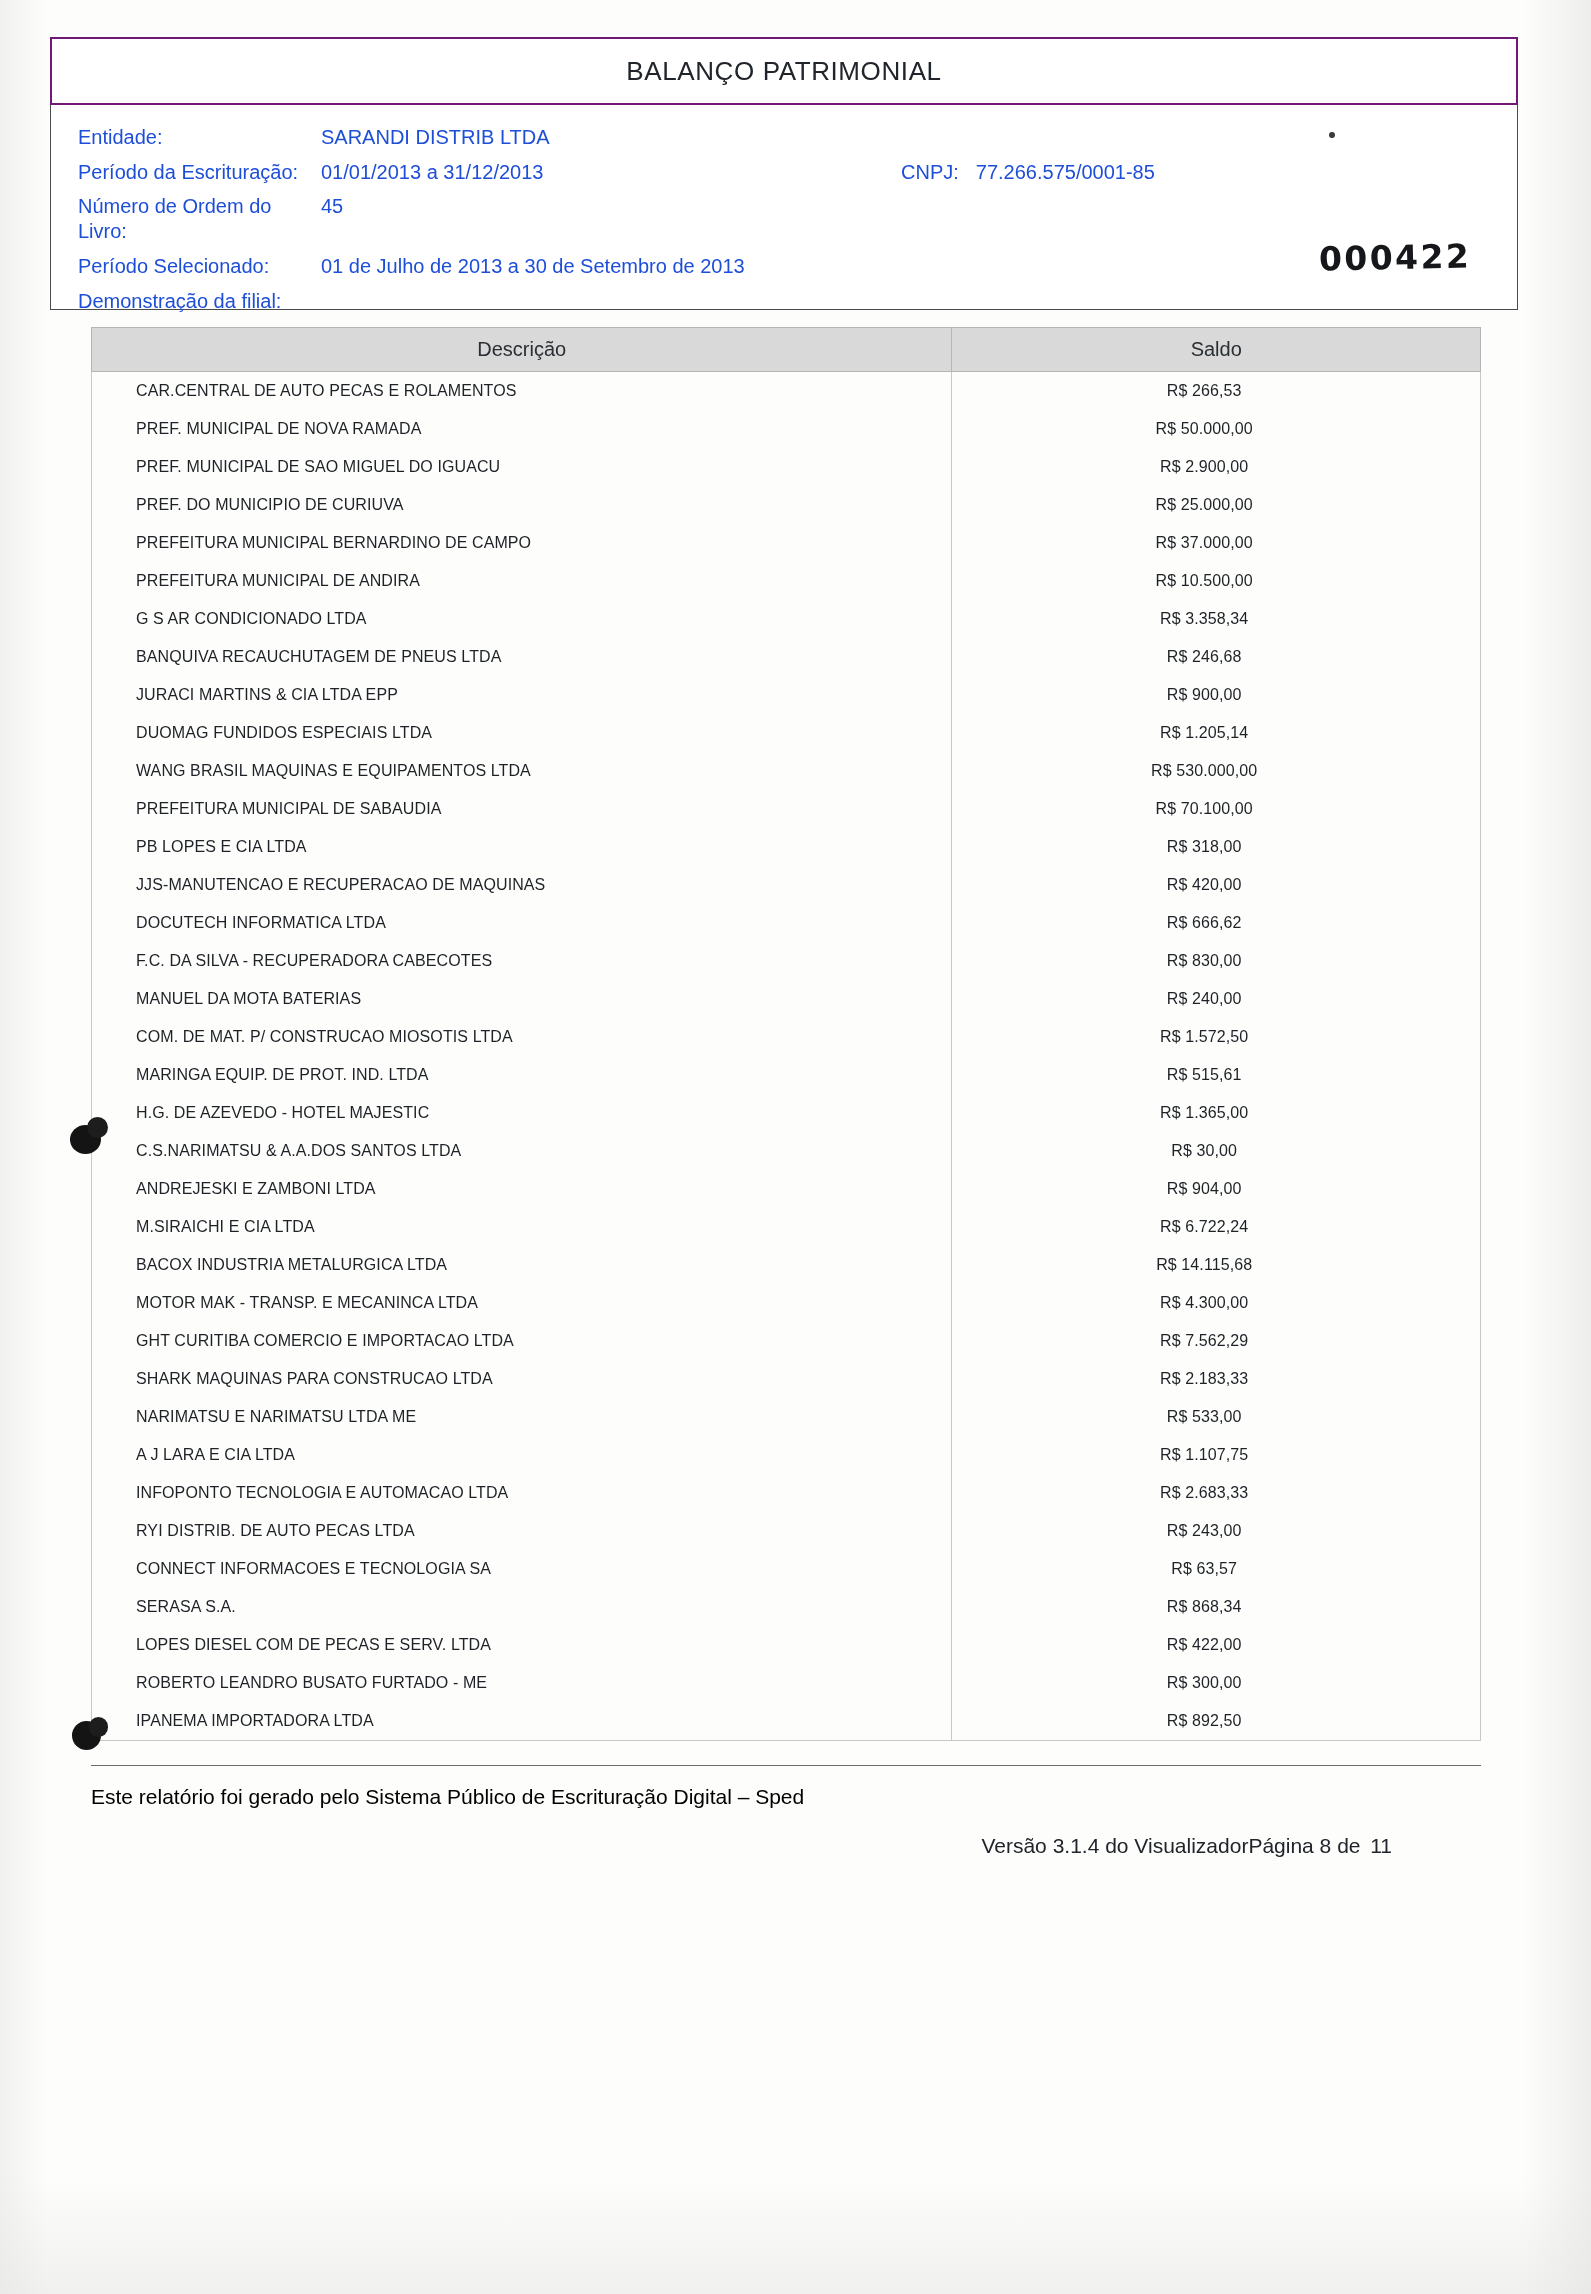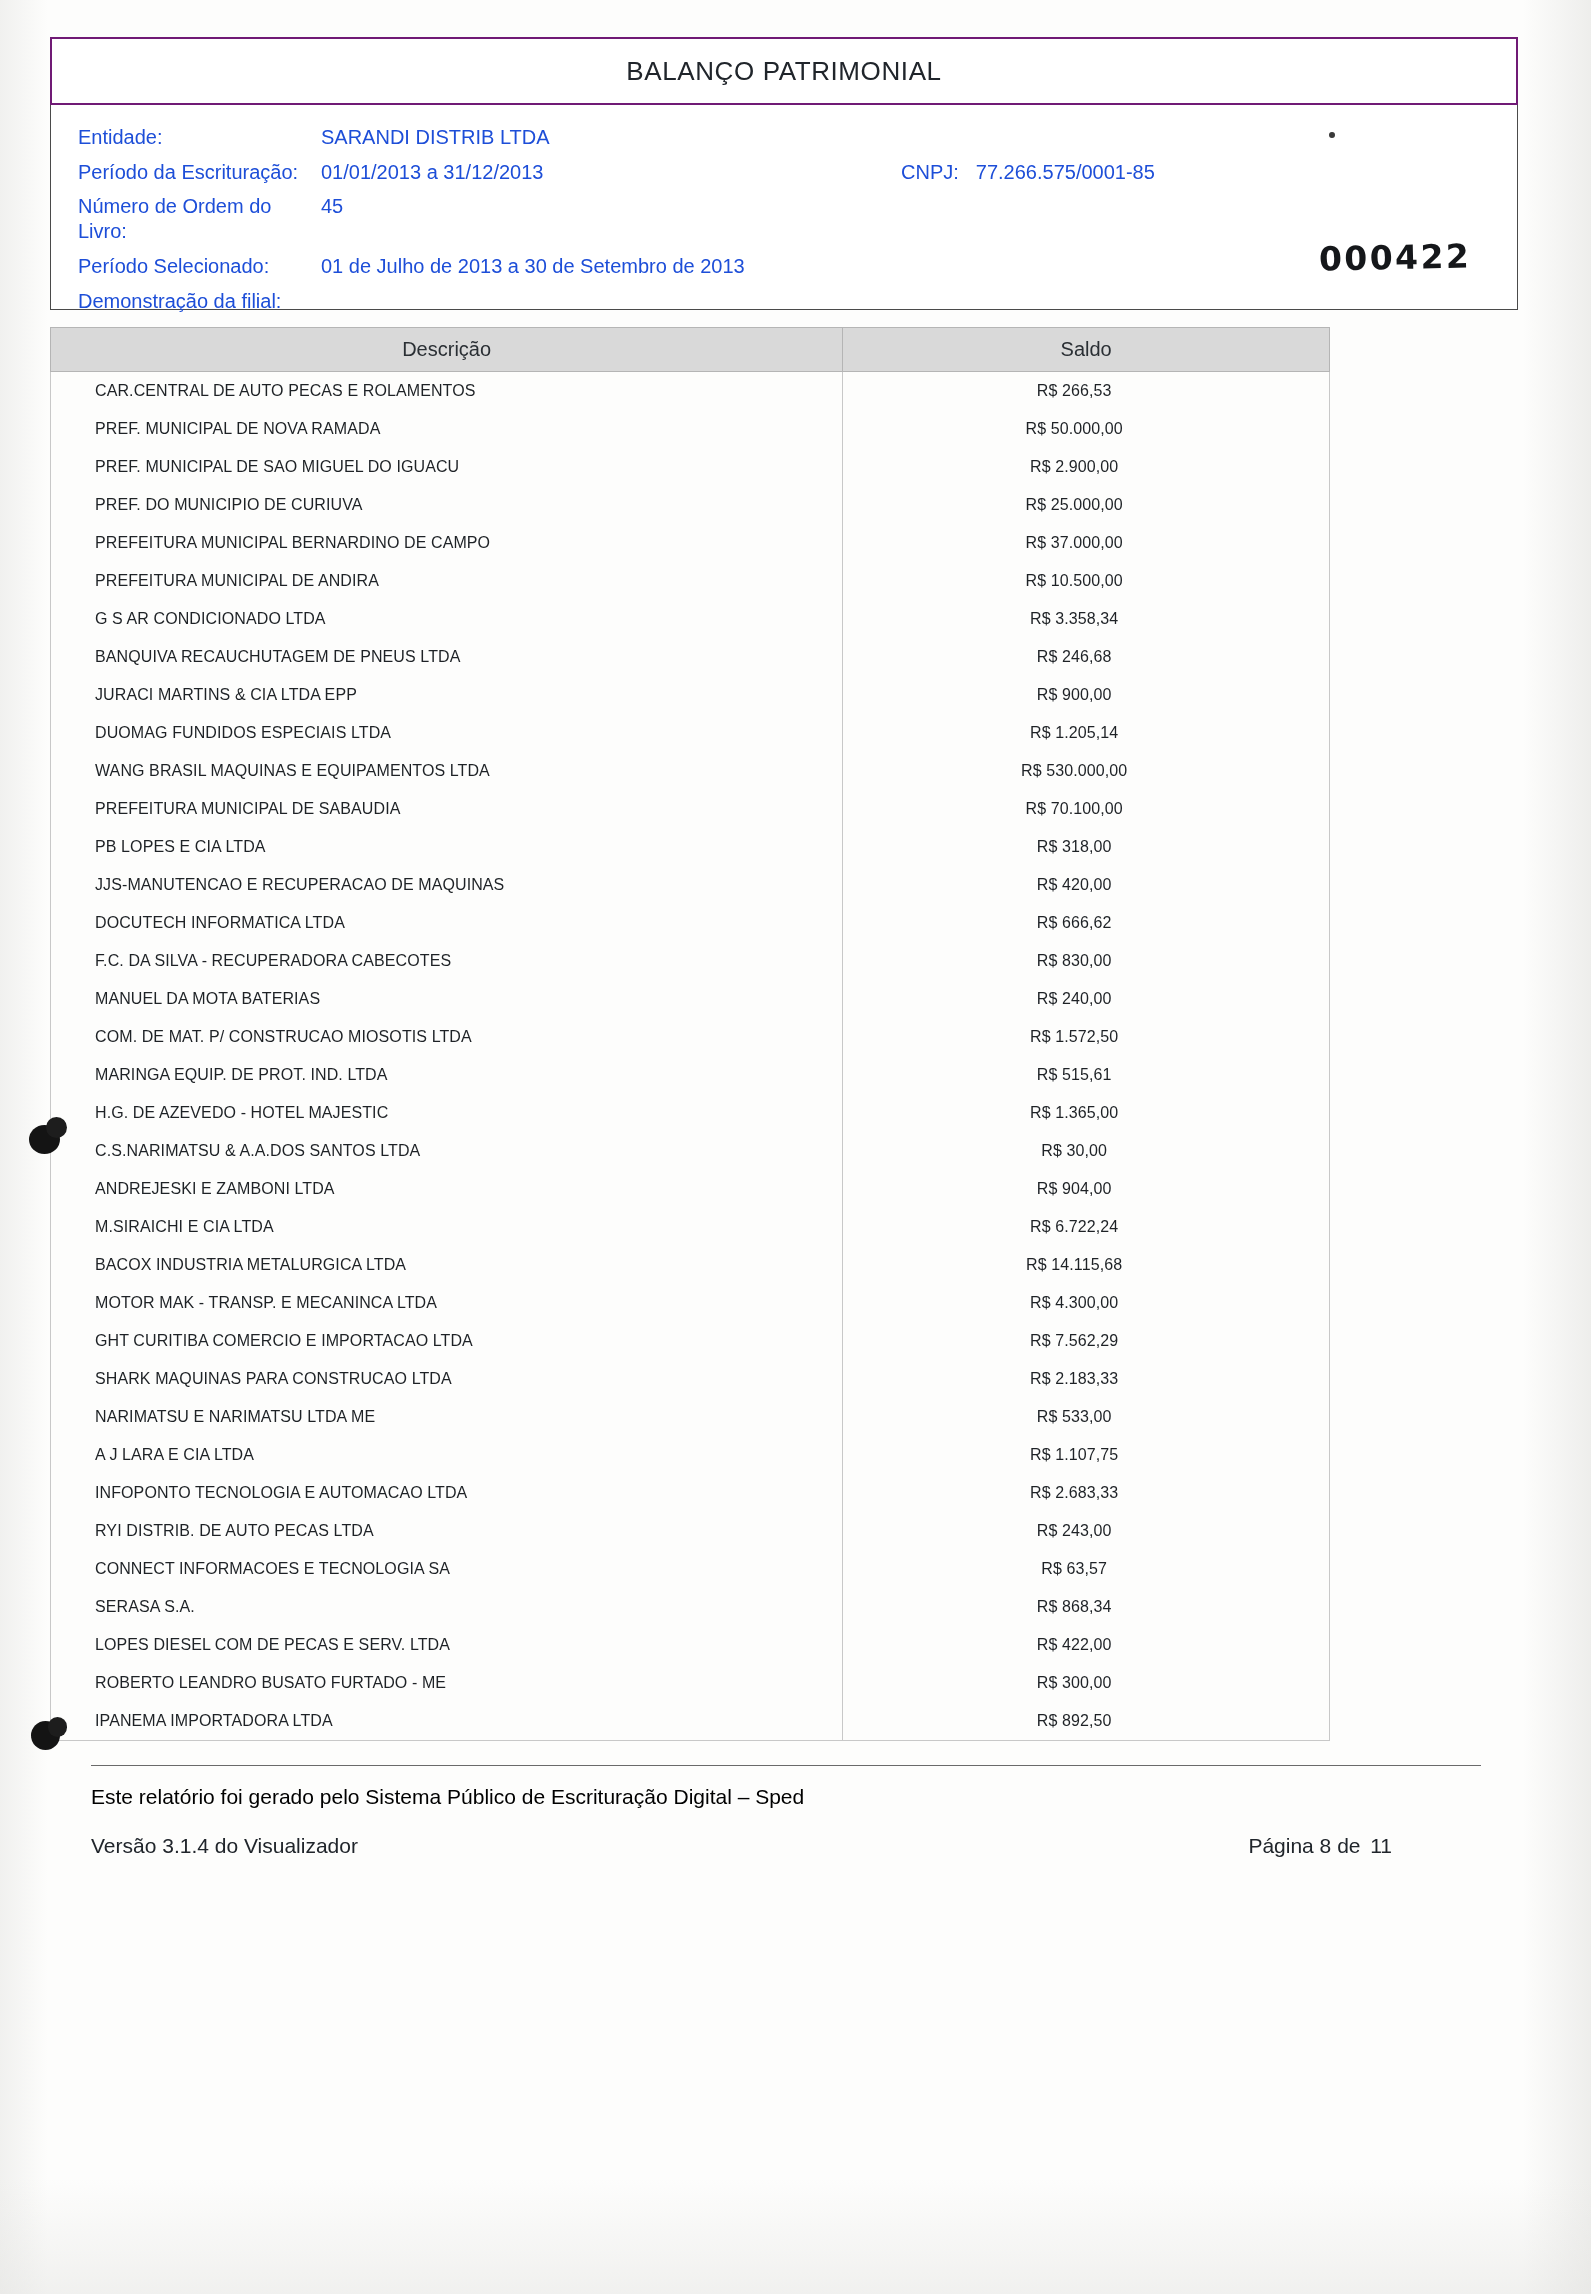--- a/index.html
+++ b/index.html
@@ -115,21 +115,22 @@
     right: 182px;
     top: 27px;
     width: 5.8px; height: 5.8px;
     border-radius: 50%;
     background: #3a3a3a;
   }
 
   
   .table-wrap {
     margin-top: 17.4px;
-    width: 1280px;
+    width: 1390px;
+    margin-left: 41px;
     position: relative;
   }
   table.data {
     border-collapse: collapse;
     width: 100%;
     table-layout: fixed;
   }
   table.data thead th {
     background: #d9d9d9;
     border: 1px solid #b5b5b5;
@@ -190,21 +191,21 @@
     border-top: 1px solid #6a6a6a;
     margin: 0 0 19.3px 0;
   }
   .footer-line1 {
     font-size: 21px;
     color: #000000;
     margin-bottom: 25px;
   }
   .footer-row {
     display: flex;
-    justify-content: space-between;
+    justify-content: flex-end;
     align-items: baseline;
     font-size: 21px;
     color: #20252b;
   }
   .page-num { margin-right: 89px; }
   .page-num .num { margin-left: 9.7px; }
 </style>
 </head>
 <body>
 

